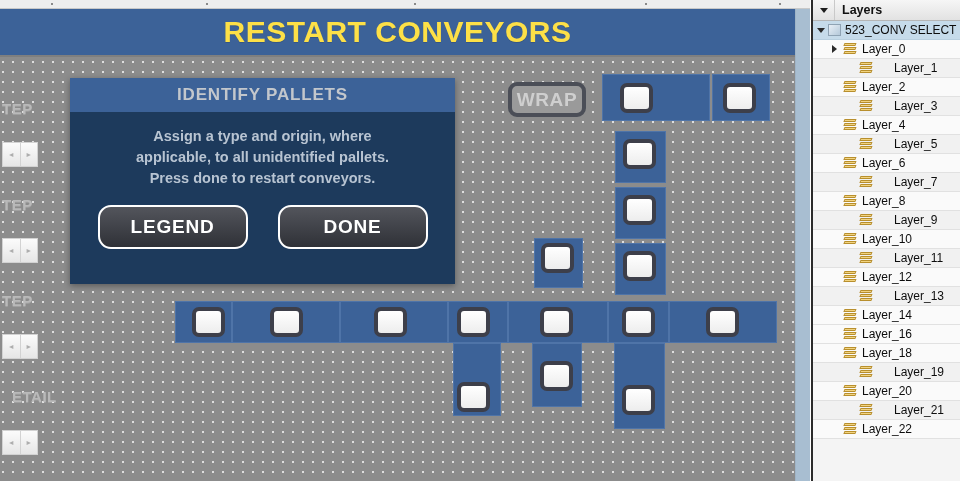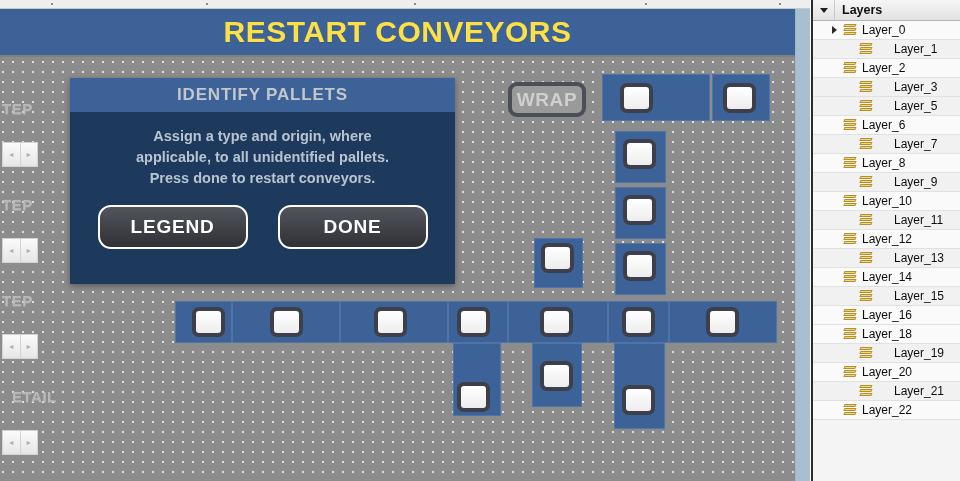--- a/index.html
+++ b/index.html
@@ -368,20 +368,27 @@
   <div class="v-scrollbar"></div>
 
   <div class="layers-panel">
     <div class="panel-header">
       <div class="panel-collapse">
         <div class="chev-down"></div>
       </div>
       <div class="panel-title">Layers</div>
     </div>
 
+    <div class="layer-row root">
+      <span class="tw-cell">
+        <span class="tri-down"></span>
+      </span>
+      <span class="group-swatch"></span>
+      <span class="layer-label root-lbl">523_CONV SELECT</span>
+    </div>
 
     <div id="layer-list">
         <div class="layer-row">
           <span class="tw-cell" style="margin-left: 14px;">
             <span class="tri-right"></span>
           </span>
           <span class="layer-icon">
             <i></i>
             <i></i>
             <i></i>
@@ -408,20 +415,29 @@
         </div>
         <div class="layer-row alt">
           <span class="tw-cell" style="margin-left: 14px;"></span>
           <span class="layer-icon">
             <i></i>
             <i></i>
             <i></i>
           </span>
           <span class="layer-label">Layer_3</span>
         </div>
+        <div class="layer-row">
+          <span class="tw-cell" style="margin-left: 14px;"></span>
+          <span class="layer-icon">
+            <i></i>
+            <i></i>
+            <i></i>
+          </span>
+          <span class="layer-label">Layer_4</span>
+        </div>
         <div class="layer-row alt">
           <span class="tw-cell" style="margin-left: 14px;"></span>
           <span class="layer-icon">
             <i></i>
             <i></i>
             <i></i>
           </span>
           <span class="layer-label">Layer_5</span>
         </div>
         <div class="layer-row">
@@ -497,29 +513,20 @@
           <span class="layer-label">Layer_13</span>
         </div>
         <div class="layer-row">
           <span class="tw-cell" style="margin-left: 14px;"></span>
           <span class="layer-icon">
             <i></i>
             <i></i>
             <i></i>
           </span>
           <span class="layer-label">Layer_14</span>
-        </div>
-        <div class="layer-row alt">
-          <span class="tw-cell" style="margin-left: 14px;"></span>
-          <span class="layer-icon">
-            <i></i>
-            <i></i>
-            <i></i>
-          </span>
-          <span class="layer-label">Layer_15</span>
         </div>
         <div class="layer-row">
           <span class="tw-cell" style="margin-left: 14px;"></span>
           <span class="layer-icon">
             <i></i>
             <i></i>
             <i></i>
           </span>
           <span class="layer-label">Layer_16</span>
         </div>

